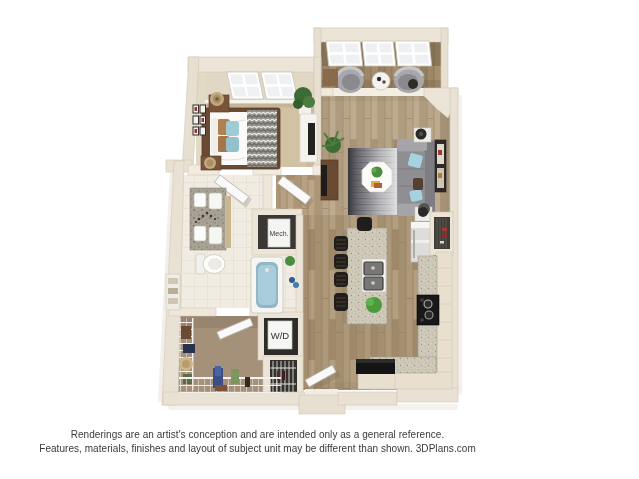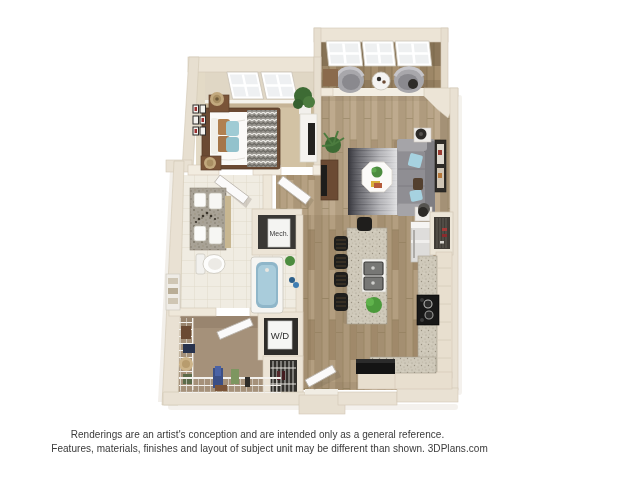--- a/index.html
+++ b/index.html
@@ -510,14 +510,14 @@
 
 <g>
   <rect x="358" y="373" width="37" height="16" fill="#e8dfcf" stroke="#d2c7b4" stroke-width="0.6"></rect>
   <rect x="356" y="359" width="39" height="15" fill="#141414"></rect>
   <rect x="356" y="359" width="39" height="4" fill="#2b2b2b"></rect>
 </g>
 </svg>
 
 <div class="caption" style="top:429px;">Renderings are an artist's conception and are intended only as a general reference.</div>
 
-<div class="caption" style="top:443px;padding-left:12px;">Features, materials, finishes and layout of subject unit may be different than shown. 3DPlans.com</div>
+<div class="caption" style="top:443px;">Features, materials, finishes and layout of subject unit may be different than shown. 3DPlans.com</div>
 </div>
 
 </body></html>

